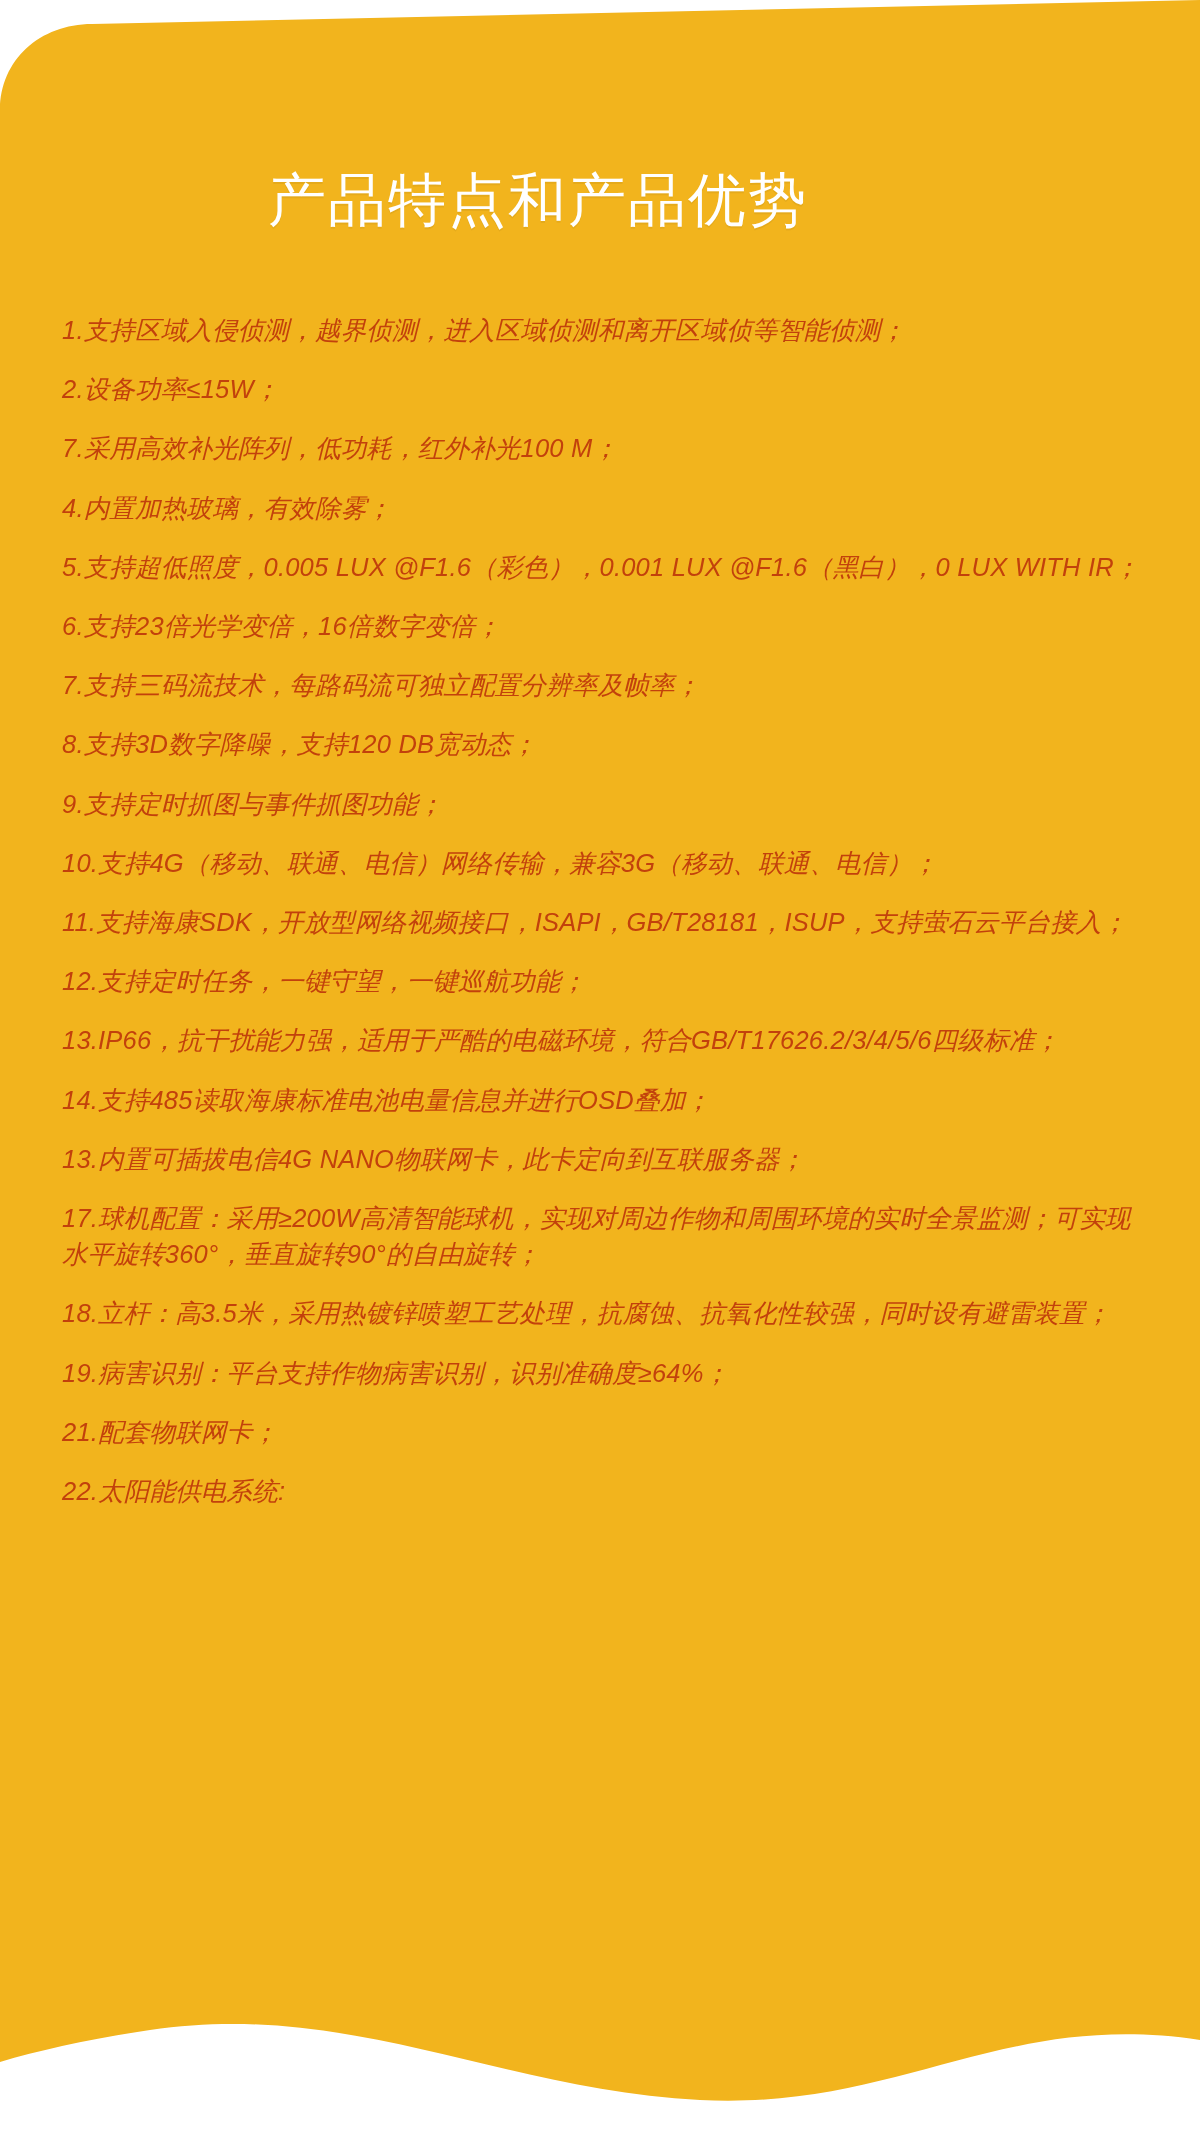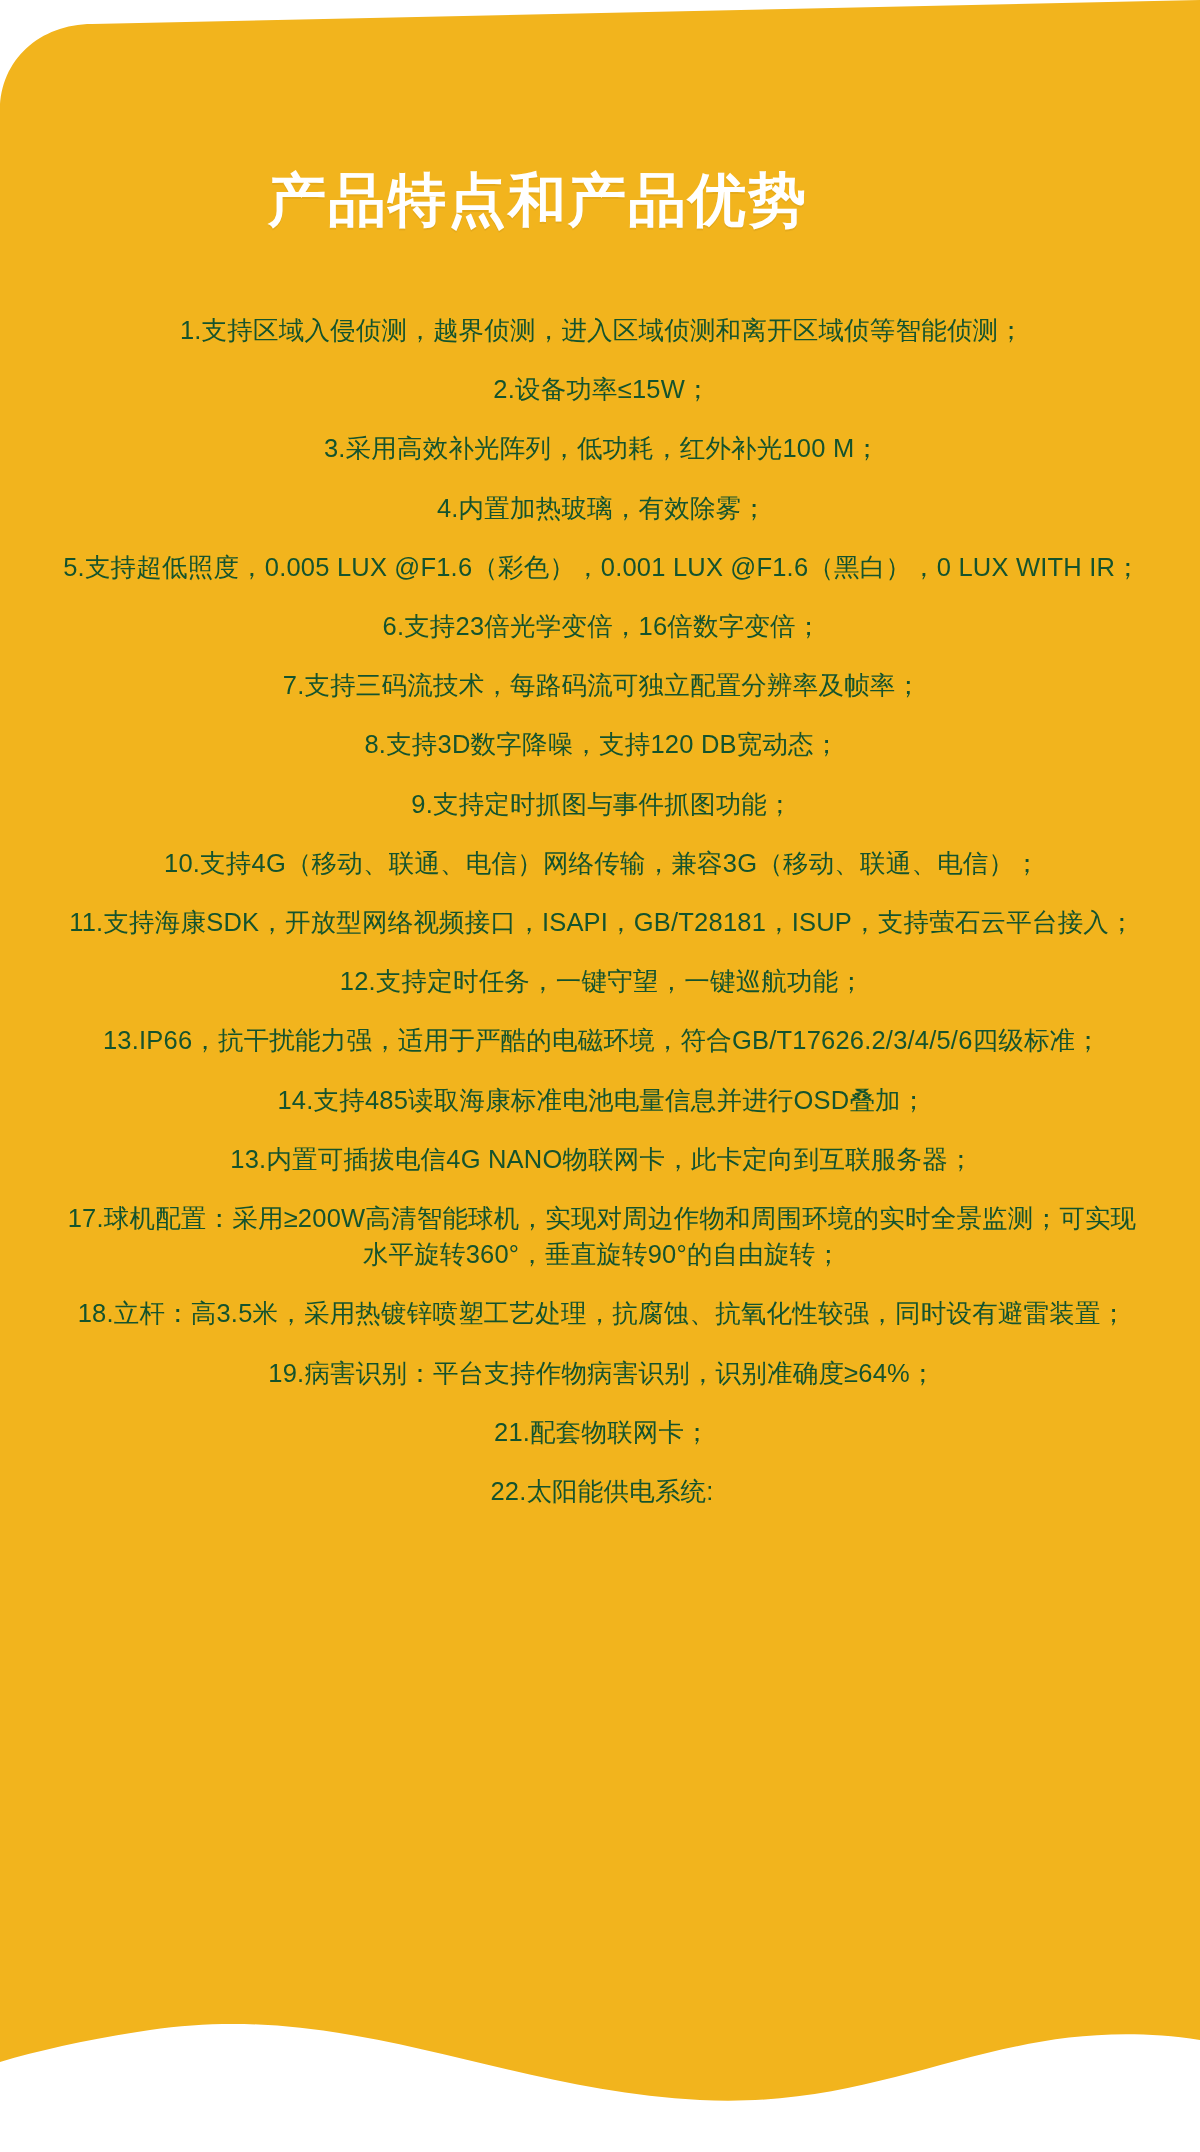--- a/index.html
+++ b/index.html
@@ -47,41 +47,42 @@
   }
 
   .title {
     position: absolute;
     left: 0;
     top: 168px;
     width: 1076px;
     text-align: center;
     color: #ffffff;
     font-size: 58px;
-    font-weight: bold;
+    font-weight: normal;
     letter-spacing: 2px;
     line-height: 1.1;
     text-shadow: 0 2px 0 rgba(0,0,0,0.05);
   }
 
   .list {
     position: absolute;
     left: 62px;
     top: 312px;
     width: 1080px;
   }
 
   .item {
-    color: #14532d;
+    color: #c2410c;
     font-size: 25.5px;
     line-height: 1.42;
     margin-bottom: 23px;
     letter-spacing: 0.2px;
-    text-align: center;
+    text-align: left;
     word-break: break-word;
+    font-style: italic;
   }
 
   .item:last-child {
     margin-bottom: 8px;
   }
 </style>
 </head>
 <body>
 
 <div class="page">
@@ -91,21 +92,21 @@
       <path d="M0,110 C0,60 40,24 92,24 L1200,0 L1200,2040 C1000,2010 900,2110 700,2100 C500,2090 350,2000 150,2030 C90,2039 40,2050 0,2062 Z" fill="#f2b41d"></path>
     </svg>
   </div>
 
   <div class="content">
     <div class="title">产品特点和产品优势</div>
 
     <div class="list">
       <div class="item">1.支持区域入侵侦测，越界侦测，进入区域侦测和离开区域侦等智能侦测；</div>
       <div class="item">2.设备功率≤15W；</div>
-      <div class="item">3.采用高效补光阵列，低功耗，红外补光100 M；</div>
+      <div class="item">7.采用高效补光阵列，低功耗，红外补光100 M；</div>
       <div class="item">4.内置加热玻璃，有效除雾；</div>
       <div class="item">5.支持超低照度，0.005 LUX @F1.6（彩色），0.001 LUX @F1.6（黑白），0 LUX WITH IR；</div>
       <div class="item">6.支持23倍光学变倍，16倍数字变倍；</div>
       <div class="item">7.支持三码流技术，每路码流可独立配置分辨率及帧率；</div>
       <div class="item">8.支持3D数字降噪，支持120 DB宽动态；</div>
       <div class="item">9.支持定时抓图与事件抓图功能；</div>
       <div class="item">10.支持4G（移动、联通、电信）网络传输，兼容3G（移动、联通、电信）；</div>
       <div class="item">11.支持海康SDK，开放型网络视频接口，ISAPI，GB/T28181，ISUP，支持萤石云平台接入；</div>
       <div class="item">12.支持定时任务，一键守望，一键巡航功能；</div>
       <div class="item">13.IP66，抗干扰能力强，适用于严酷的电磁环境，符合GB/T17626.2/3/4/5/6四级标准；</div>

